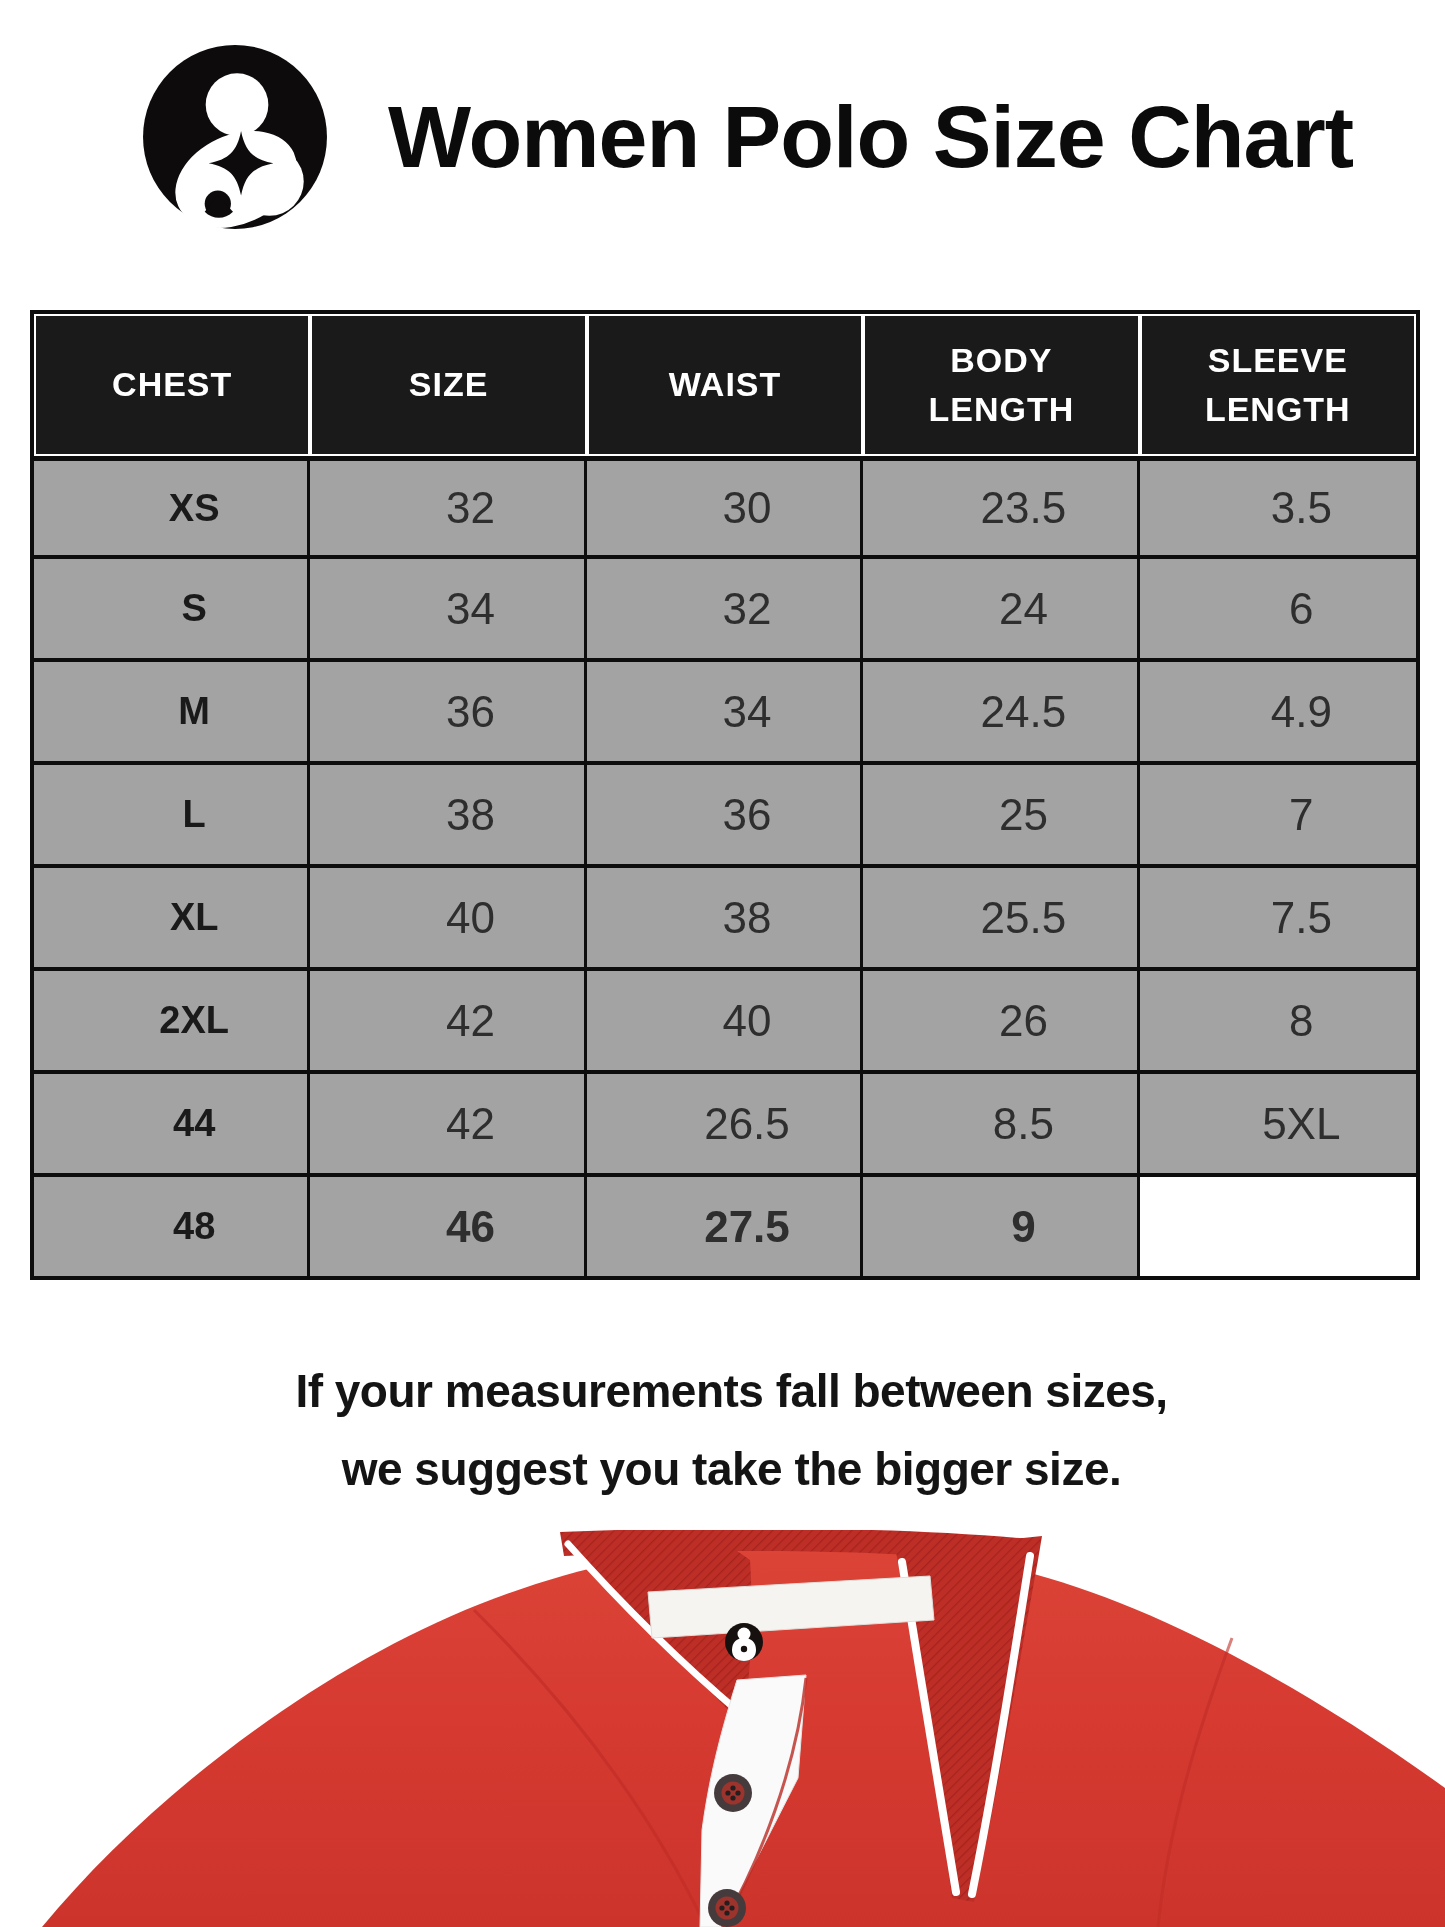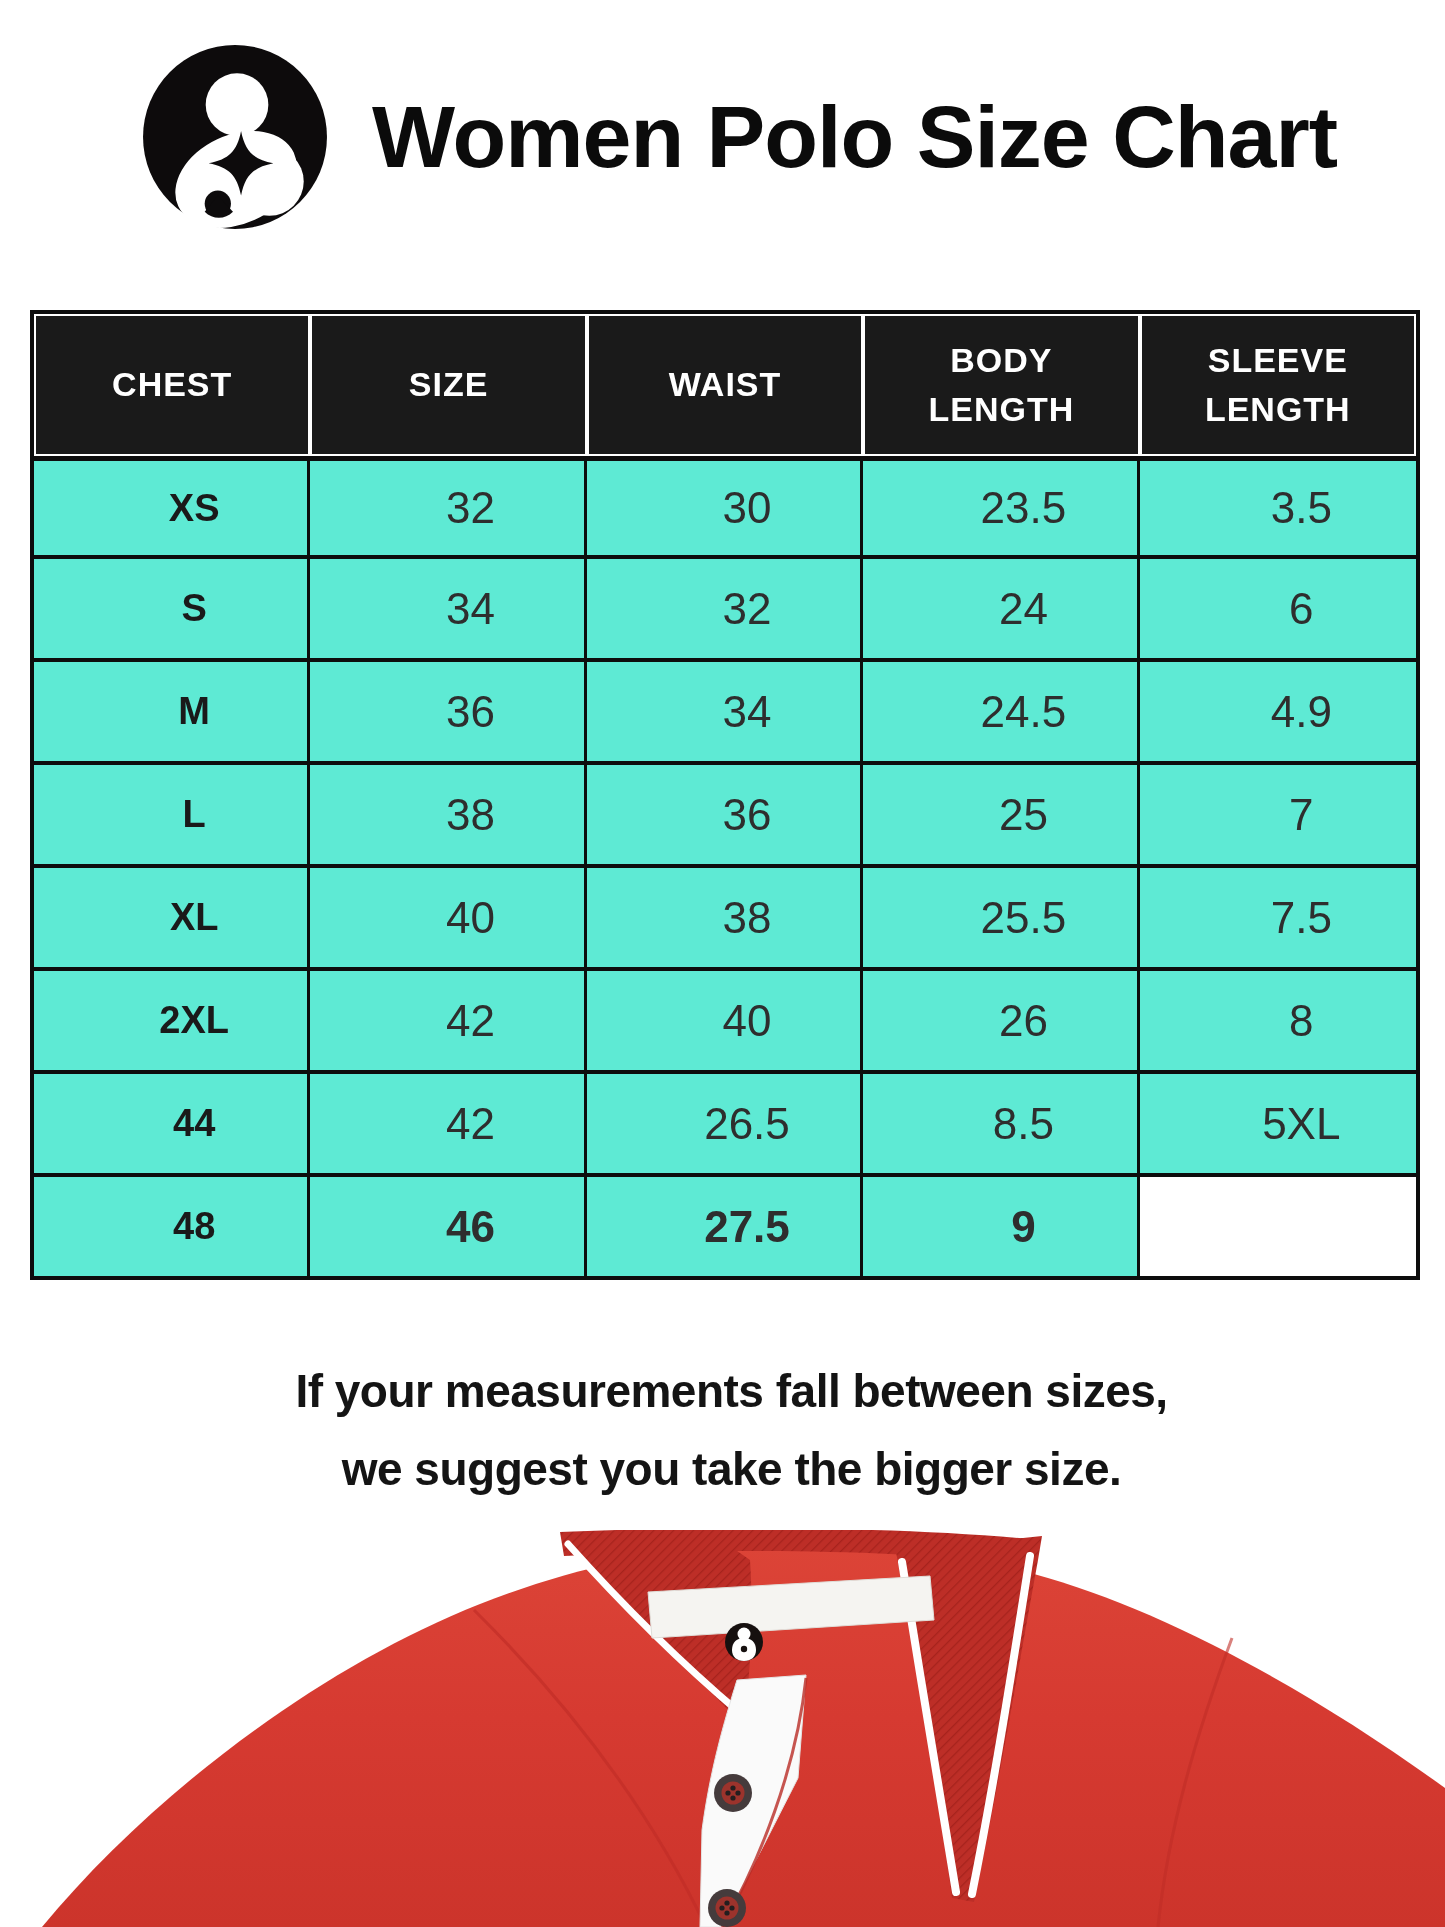--- a/index.html
+++ b/index.html
@@ -7,21 +7,21 @@
     position:relative;
     width:1445px;height:1927px;
     background:#ffffff;
     overflow:hidden;
     font-family:"Liberation Sans", sans-serif;
     color:#111;
   }
   
   .hdr{
     position:absolute;top:42px;left:140px;
-    display:flex;align-items:center;gap:42px;height:190px;
+    display:flex;align-items:center;gap:58px;height:190px;
   }
   .logo-wrap{width:190px;height:190px;flex:0 0 auto;}
   .page-title{
     margin:0;
     font-size:88px;font-weight:800;letter-spacing:-1px;
     color:#0b0b0b;white-space:nowrap;
   }
   
   .size-table{
     position:absolute;top:310px;left:30px;width:1390px;
@@ -35,21 +35,21 @@
     height:142px;
     background:#1a1a1a;color:#ffffff;
     border:2px solid #ffffff;
     display:flex;align-items:center;justify-content:center;text-align:center;
     font-size:34px;font-weight:700;letter-spacing:1px;line-height:1.45;
     padding:0 36px;
   }
   .tcell{
     box-sizing:border-box;
     height:103px;
-    background:#5eead4;color:#2e2e2e;
+    background:#a3a3a3;color:#2e2e2e;
     border-right:3px solid #0d0d0d;
     border-bottom:4px solid #0d0d0d;
     display:flex;align-items:center;justify-content:center;text-align:center;
     font-size:44px;font-weight:400;padding-left:47px;
   }
   .size-table > .tcell:nth-child(5n){border-right:none;}
   .size-table > .tcell:nth-child(n+6):nth-child(-n+10){border-top:5px solid #0d0d0d;}
   .size-table > .tcell:nth-child(n+41){border-bottom:none;height:99px;font-weight:bold;}
   .size-table > .tcell:nth-child(5n+1){font-weight:700;font-size:38px;color:#1a1a1a;}
   

